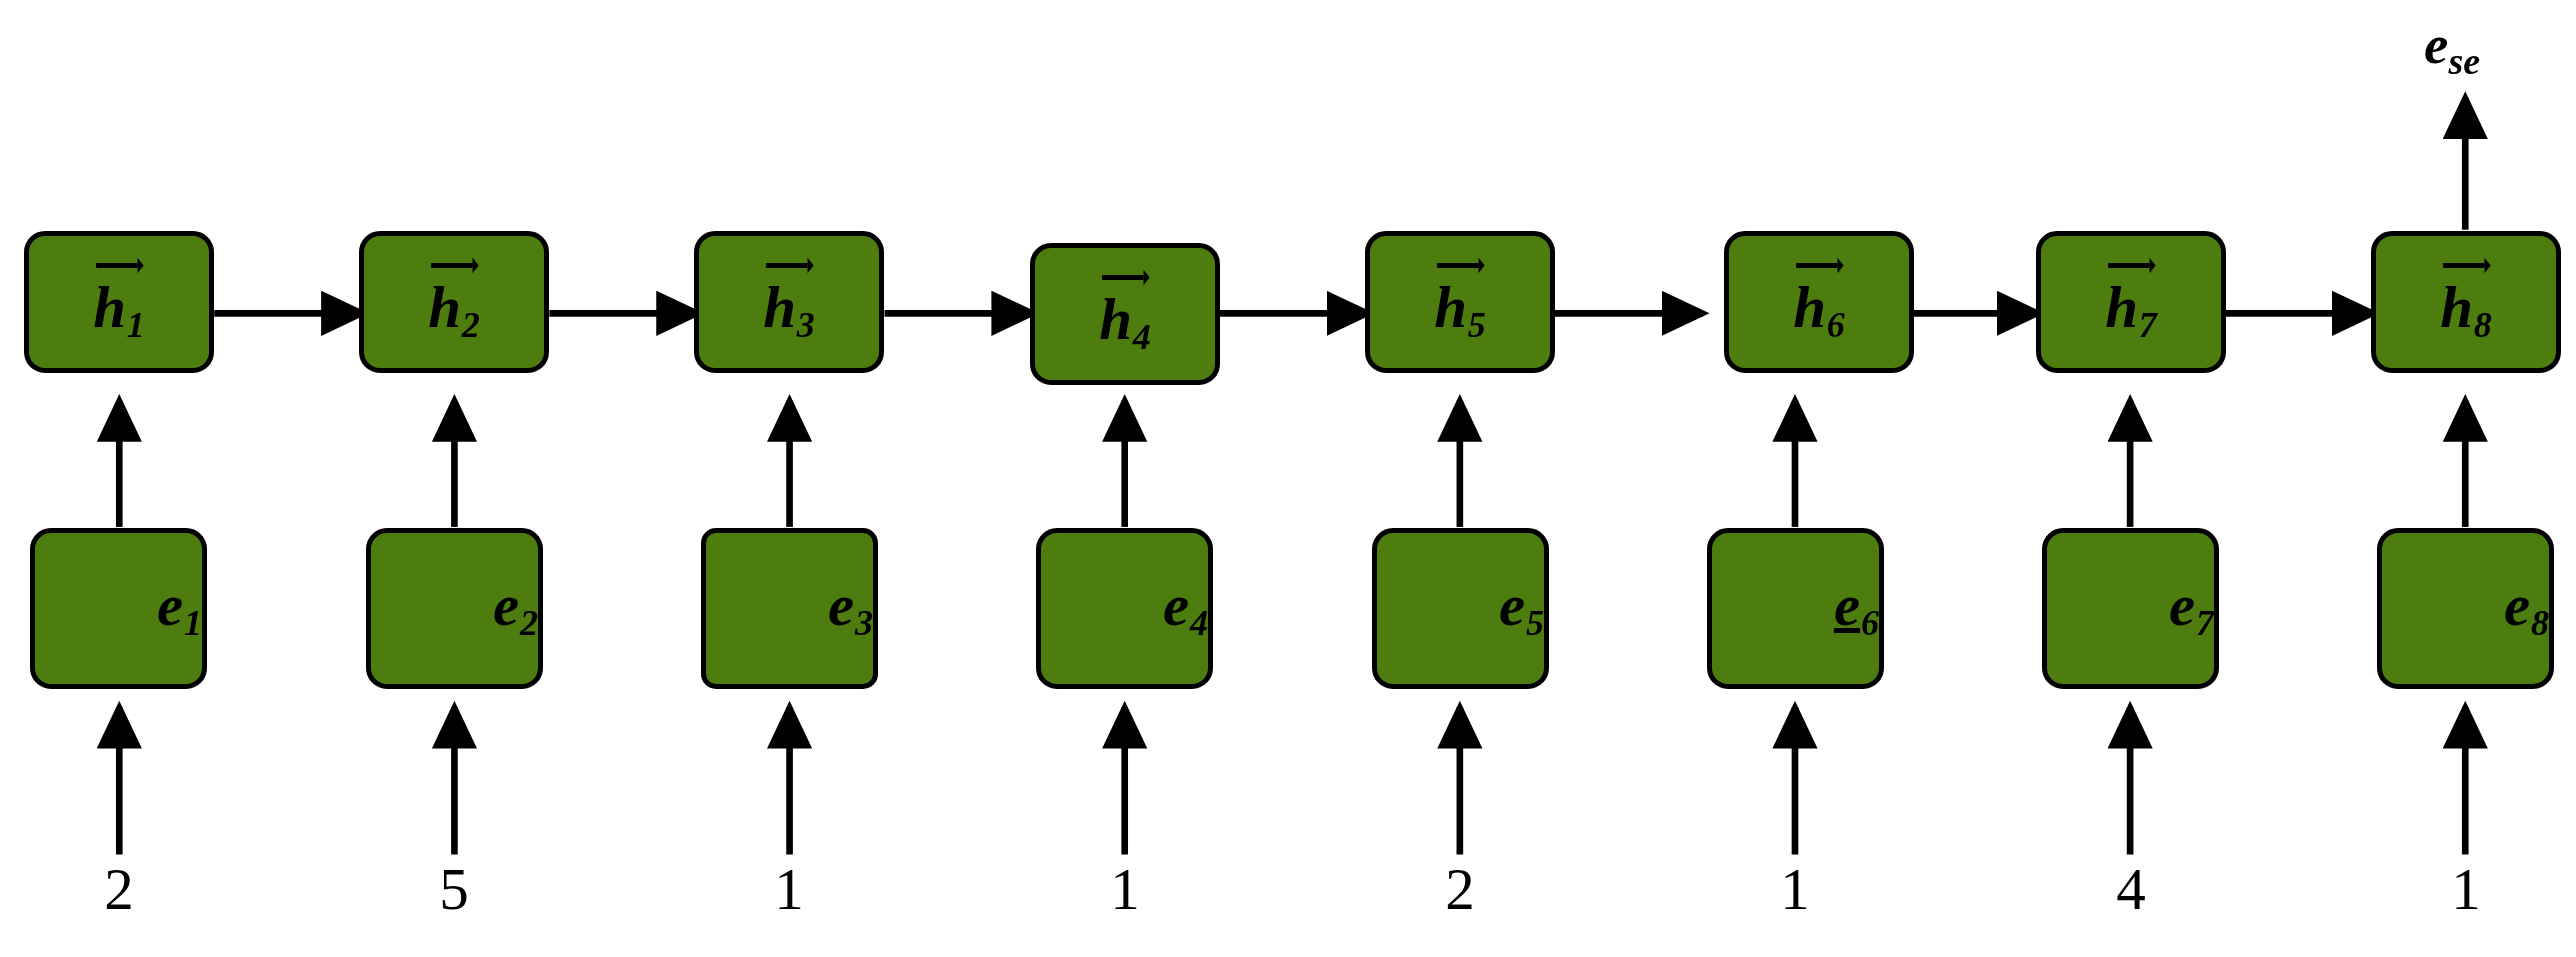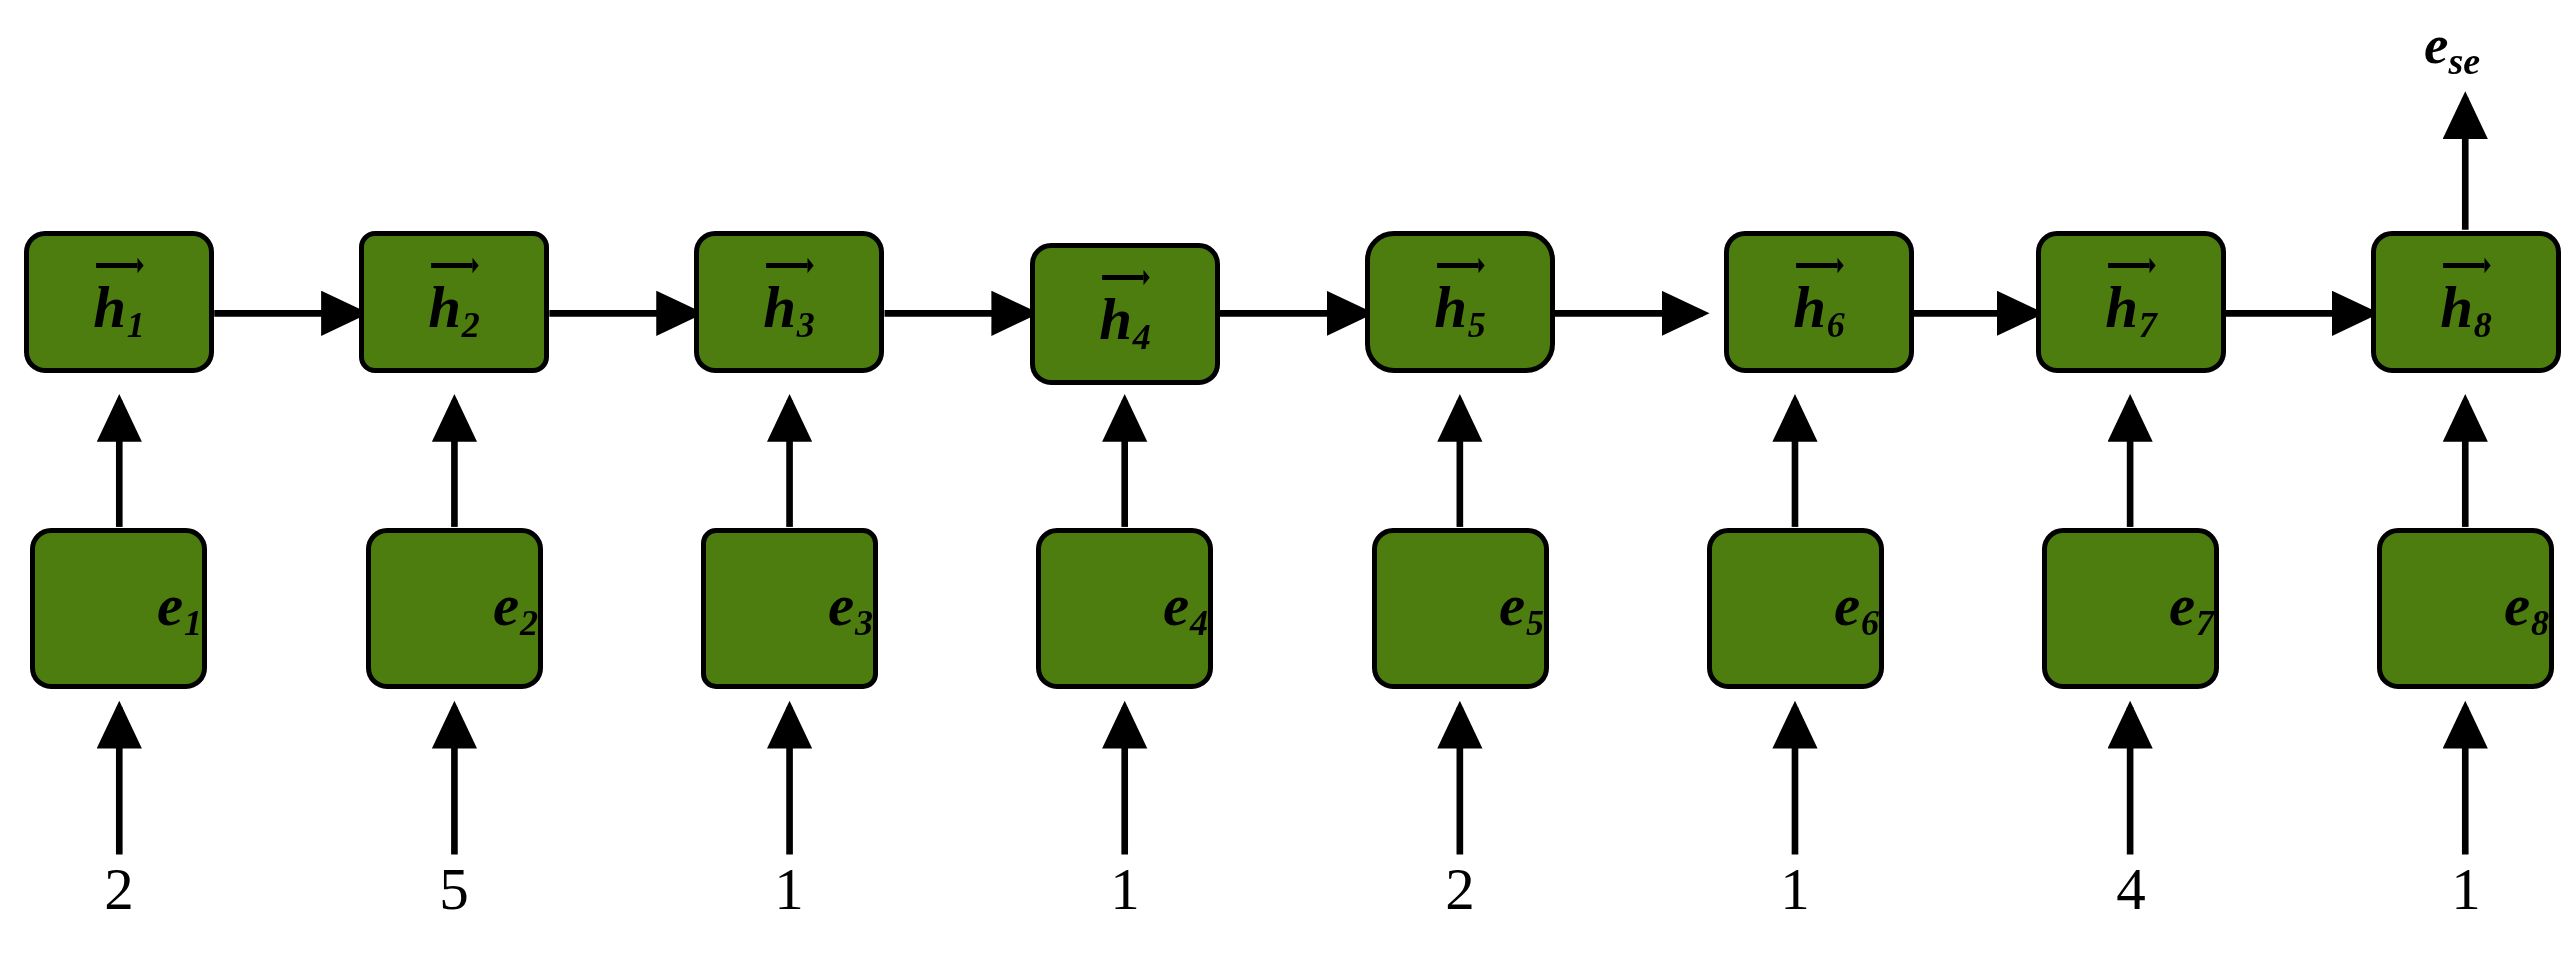--- a/index.html
+++ b/index.html
@@ -177,21 +177,21 @@
   <div class="node-box h-box" style="left:24px; top:231px;">
     <span class="hlabel">
       <svg class="arrowbar" viewBox="0 0 100 22" preserveAspectRatio="none">
         <line x1="6" y1="11" x2="86" y2="11" stroke="#000" stroke-width="5"></line>
         <path d="M86,3 L98,11 L86,19 z" fill="#000"></path>
       </svg>
       <span class="base">h</span><span class="sub">1</span>
     </span>
   </div>
 
-  <div class="node-box h-box" style="left:359px; top:231px;border-radius:16px;">
+  <div class="node-box h-box" style="left:359px; top:231px;">
     <span class="hlabel">
       <svg class="arrowbar" viewBox="0 0 100 22" preserveAspectRatio="none">
         <line x1="6" y1="11" x2="86" y2="11" stroke="#000" stroke-width="5"></line>
         <path d="M86,3 L98,11 L86,19 z" fill="#000"></path>
       </svg>
       <span class="base">h</span><span class="sub">2</span>
     </span>
   </div>
 
   <div class="node-box h-box" style="left:694px; top:231px;">
@@ -207,21 +207,21 @@
   <div class="node-box h-box" style="left:1030px; top:243px;text-align:right;">
     <span class="hlabel">
       <svg class="arrowbar" viewBox="0 0 100 22" preserveAspectRatio="none">
         <line x1="6" y1="11" x2="86" y2="11" stroke="#000" stroke-width="5"></line>
         <path d="M86,3 L98,11 L86,19 z" fill="#000"></path>
       </svg>
       <span class="base">h</span><span class="sub">4</span>
     </span>
   </div>
 
-  <div class="node-box h-box" style="left:1365px; top:231px;border-radius:29px;">
+  <div class="node-box h-box" style="left:1365px; top:231px;">
     <span class="hlabel">
       <svg class="arrowbar" viewBox="0 0 100 22" preserveAspectRatio="none">
         <line x1="6" y1="11" x2="86" y2="11" stroke="#000" stroke-width="5"></line>
         <path d="M86,3 L98,11 L86,19 z" fill="#000"></path>
       </svg>
       <span class="base">h</span><span class="sub">5</span>
     </span>
   </div>
 
   <div class="node-box h-box" style="left:1700px; top:231px;margin-left:24px;">
@@ -262,21 +262,21 @@
   </div>
   <div class="node-box e-box" style="left:701px; top:528px;border-radius:15px;">
     <span class="elabel"><span>e</span><span class="sub">3</span></span>
   </div>
   <div class="node-box e-box" style="left:1036px; top:528px;">
     <span class="elabel"><span>e</span><span class="sub">4</span></span>
   </div>
   <div class="node-box e-box" style="left:1372px; top:528px;">
     <span class="elabel"><span>e</span><span class="sub">5</span></span>
   </div>
-  <div class="node-box e-box" style="left:1707px; top:528px;">
+  <div class="node-box e-box" style="left:1707px; top:528px;text-decoration:underline;">
     <span class="elabel"><span>e</span><span class="sub">6</span></span>
   </div>
   <div class="node-box e-box" style="left:2042px; top:528px;">
     <span class="elabel"><span>e</span><span class="sub">7</span></span>
   </div>
   <div class="node-box e-box" style="left:2377px; top:528px;">
     <span class="elabel"><span>e</span><span class="sub">8</span></span>
   </div>
 
   <div class="digit" style="left:62px;  top:855px;">2</div>

